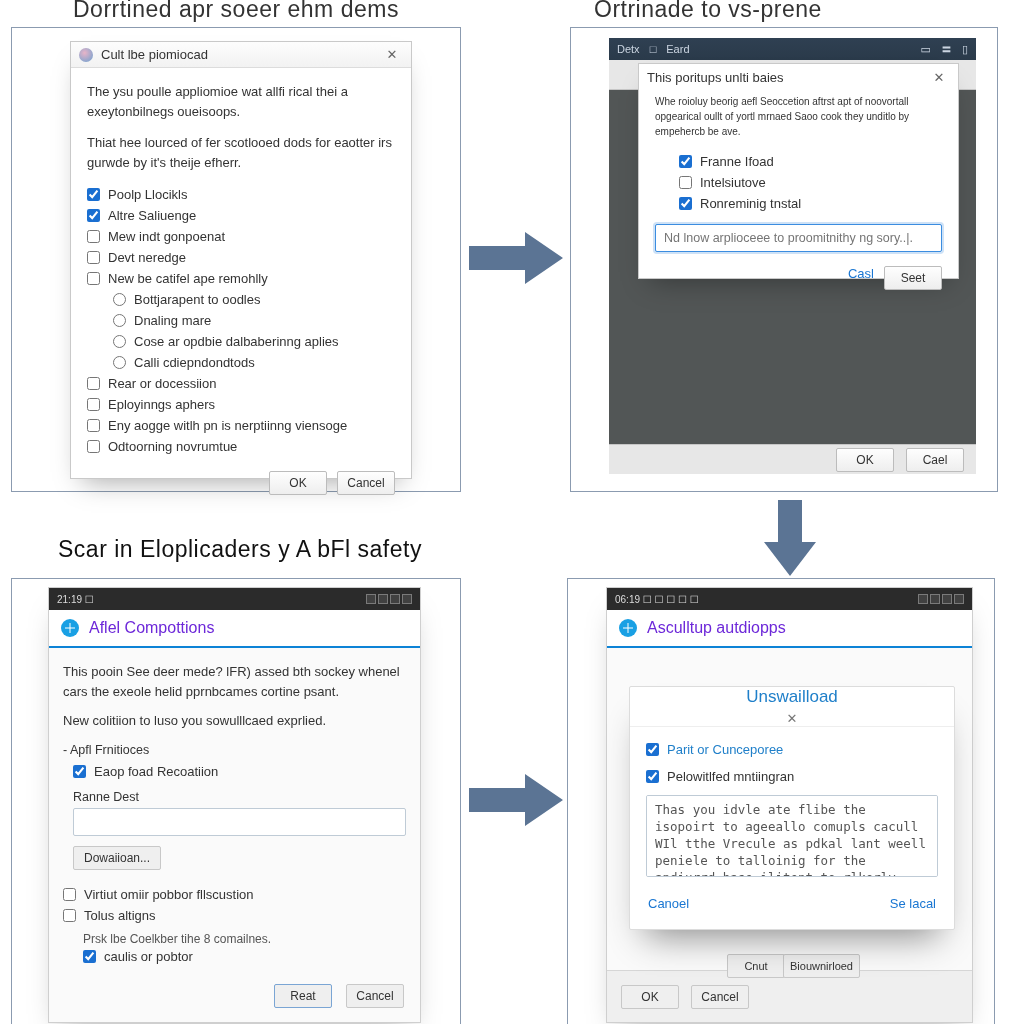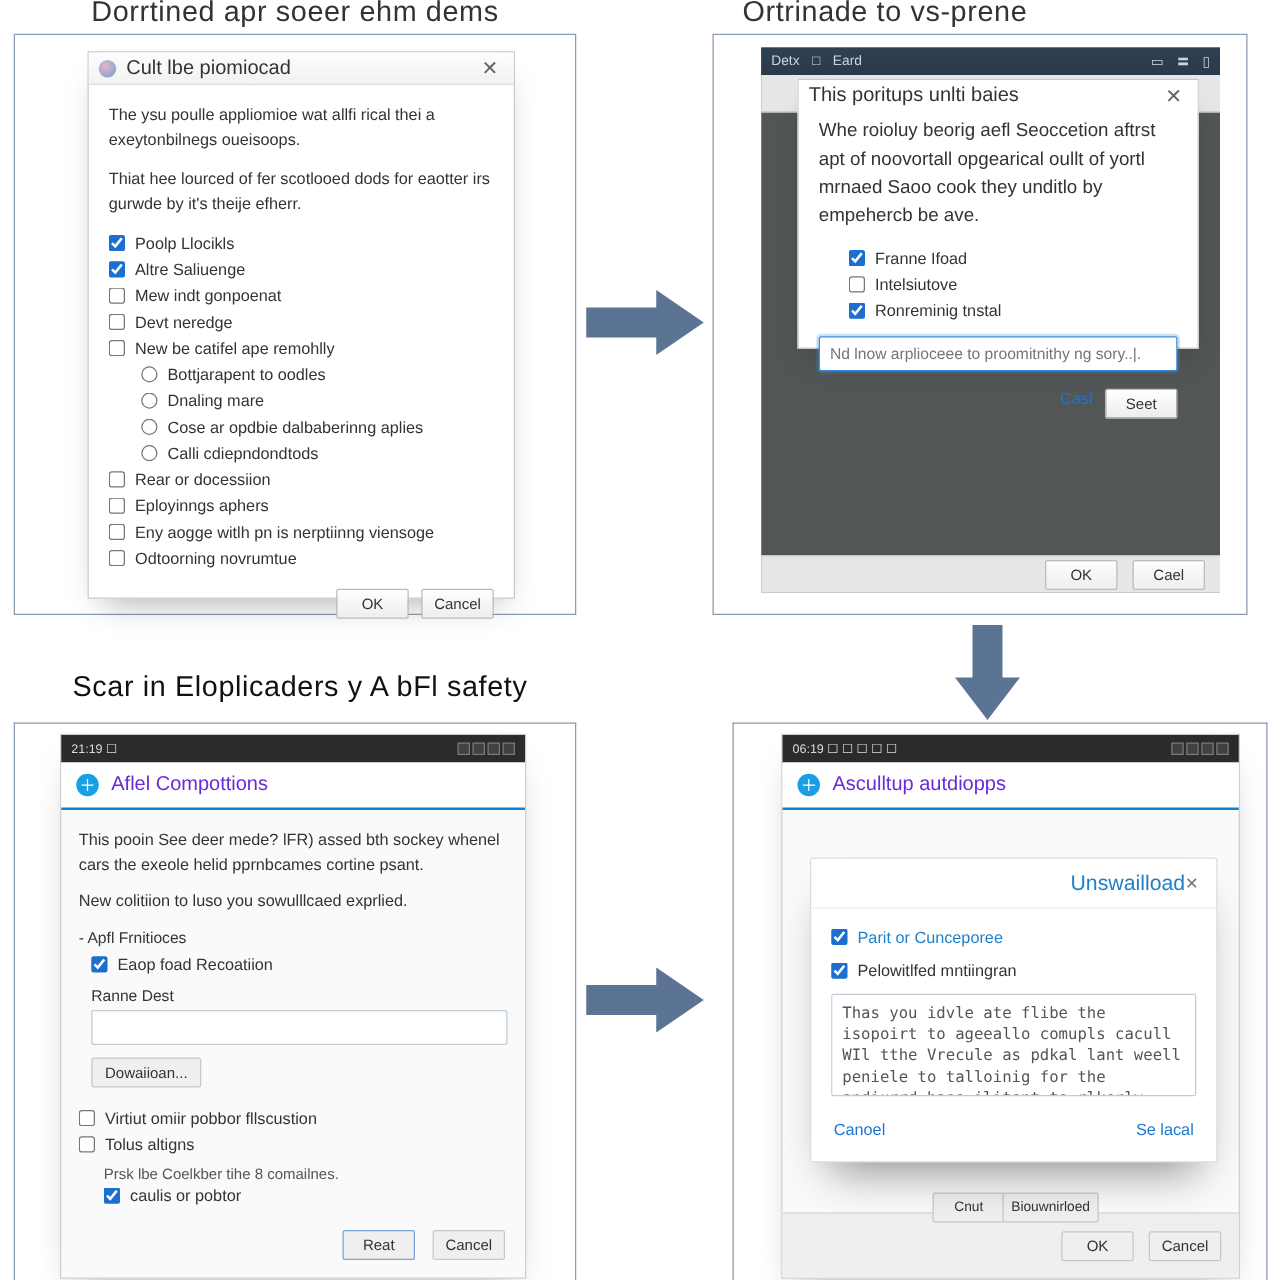--- a/index.html
+++ b/index.html
@@ -18,21 +18,21 @@
 
   
   .panel-frame {
     position: absolute;
     border: 1px solid #8b9bb0;
     background: #fff;
   }
 
   
   .desk-win { position: absolute; background: #fff; border: 1px solid #c9c9c9; box-shadow: 0 14px 26px -12px rgba(0,0,0,.35); }
-  .desk-titlebar { height: 26px; background: linear-gradient(#fdfdfd,#f2f2f2); border-bottom: 1px solid #dcdcdc; display:flex; align-items:center; padding:0 6px 0 8px; font-size:16px; color:#333; }
+  .desk-titlebar { height: 26px; background: linear-gradient(#fdfdfd,#f2f2f2); border-bottom: 1px solid #dcdcdc; display:flex; align-items:center; padding:0 6px 0 8px; font-size:13px; color:#333; }
   .desk-titlebar .app-ico { width:14px; height:14px; border-radius:50%; background: radial-gradient(circle at 40% 35%, #e8b4c8, #6aa0d0); margin-right:8px; }
   .desk-titlebar .x { margin-left:auto; width:26px; height:22px; display:flex; align-items:center; justify-content:center; color:#666; cursor:pointer; }
   .desk-body { padding: 14px 16px 0 16px; }
   .desk-btnrow { display:flex; justify-content:flex-end; gap:10px; padding:14px 16px; }
   .win-btn { min-width:58px; height:24px; background:linear-gradient(#fefefe,#eee); border:1px solid #bcbcbc; border-radius:2px; font-size:12px; color:#333; cursor:pointer; }
   .link-btn { color:#1976d2; font-size:13px; cursor:pointer; }
 
   .para { font-size:13px; color:#333; line-height:1.5; margin-bottom:12px; }
 
   .cklist { list-style:none; }
@@ -57,21 +57,21 @@
   .mob-status .sysicons { display:flex; gap:2px;}
   .mob-status .sysicons span{ width:10px; height:10px; background:#cfcfcf22; border:1px solid #cfcfcf66;}
   .mob-header { height:38px; background:#fff; border-bottom:2px solid #0d83d6; display:flex; align-items:center; gap:10px; padding:0 12px; font-size:16px; color:#6d28d9;}
   .mob-header .mob-ico { width:18px; height:18px; border-radius:50%; background:#19a0e4; position:relative; }
   .mob-header .mob-ico::after{ content:""; position:absolute; inset:4px; background:#fff; clip-path: polygon(45% 0,55% 0,55% 45%,100% 45%,100% 55%,55% 55%,55% 100%,45% 100%,45% 55%,0 55%,0 45%,45% 45%);}
   .mob-body { padding: 14px 14px 0 14px; font-size:13px; color:#333; }
   .mob-btnrow { display:flex; justify-content:flex-end; gap:14px; padding:14px 16px; }
   .mob-flat-btn { min-width:58px; height:24px; background:#efefef; border:1px solid #c8c8c8; border-radius:2px; font-size:12px; color:#333; cursor:pointer; }
 
   .mob-card { position:absolute; background:#fff; border:1px solid #dcdcdc; border-radius:2px; box-shadow:0 22px 34px -16px rgba(0,0,0,.45); }
-  .mob-card .card-head { height:40px; display:flex; align-items:center; justify-content:flex-end; padding:0 14px; border-bottom:1px solid #eee;}
+  .mob-card .card-head { height:40px; display:flex; align-items:center; justify-content:space-between; padding:0 14px; border-bottom:1px solid #eee;flex-direction:column;}
   .mob-card .card-head h3{ font-weight:400; font-size:17px; color:#1f7fc9;}
   .mob-card .card-body{ padding:12px 16px 6px 16px;}
   .mob-card .card-actions{ display:flex; justify-content:space-between; padding:10px 18px 16px 18px;gap:25px;}
 
   .step-arrow { position:absolute; color:#5b7494; }
   .step-arrow svg { display:block; }
 
   .corner-flag { position:absolute; width:34px; height:28px; background:#5b7494; clip-path: polygon(0 0, 100% 50%, 0 100%, 18% 50%); }
   .corner-flag.rev { transform: scaleX(-1); }
 
@@ -178,21 +178,21 @@
       <button class="win-btn">Cael</button>
     </div>
   </div>
 
   <div class="desk-win" style="left:67px; top:35px; width:321px; height:216px;">
     <div class="desk-titlebar" style="background:#fff; border-bottom:none;">
       <span>This poritups unlti baies</span>
       <span class="x">✕</span>
     </div>
     <div class="desk-body" style="padding-top:4px;">
-      <p class="para" style="font-size:15px;">Whe roioluy beorig aefl Seoccetion aftrst apt of noovortall opgearical oullt of yortl mrnaed Saoo cook they unditlo by empehercb be ave.</p>
+      <p class="para" style="font-size:10px;">Whe roioluy beorig aefl Seoccetion aftrst apt of noovortall opgearical oullt of yortl mrnaed Saoo cook they unditlo by empehercb be ave.</p>
       <ul class="cklist" style="padding-left:24px;">
         <li>
             <input type="checkbox" class="blue" checked="" style="">
             <span>Franne Ifoad</span>
           </li>
         <li>
             <input type="checkbox" class="blue" style="">
             <span>Intelsiutove</span>
           </li>
         <li>
@@ -258,37 +258,37 @@
           </li>
       </ul>
     </div>
     <div class="mob-btnrow" style="position:absolute; bottom:0; right:0;">
       <button class="mob-flat-btn" style="border-color:#7aa5d4;">Reat</button>
       <button class="mob-flat-btn">Cancel</button>
     </div>
   </div>
 </div>
 
-<div class="panel-frame" style="left:586px; top:578px; width:428px; height:446px; border-bottom:none;">
+<div class="panel-frame" style="left:567px; top:578px; width:428px; height:446px; border-bottom:none;">
   <div class="mob-frame" style="left:38px; top:8px; width:367px; height:436px;">
     <div class="mob-status">
       <span>06:19 ☐ ☐ ☐ ☐ ☐</span>
       <span class="sysicons">
           <span></span>
           <span></span>
           <span></span>
           <span></span>
         </span>
     </div>
     <div class="mob-header">
       <span class="mob-ico"></span>
       <span>Asculltup autdiopps</span>
     </div>
 
-    <div style="position:absolute; left:0; right:0; bottom:0; height:52px; background:#efefef; border-top:1px solid #d6d6d6; display:flex; align-items:center; justify-content:flex-end; gap:12px; padding:0 14px;">
+    <div style="position:absolute; left:0; right:0; bottom:0; height:52px; background:#efefef; border-top:1px solid #d6d6d6; display:flex; align-items:center; gap:12px; padding:0 14px;">
       <button class="mob-flat-btn" style="position:absolute; left:120px; bottom:44px; font-size:11px; padding:0 6px;">Cnut</button>
       <button class="mob-flat-btn" style="position:absolute; left:176px; bottom:44px; font-size:11px; padding:0 6px;">Biouwnirloed</button>
       <button class="mob-flat-btn">OK</button>
       <button class="mob-flat-btn">Cancel</button>
     </div>
 
     <div class="mob-card" style="left:22px; top:98px; width:326px; height:244px;">
       <div class="card-head">
         <h3>Unswailload</h3>
         <span style="color:#777; cursor:pointer;">✕</span>

